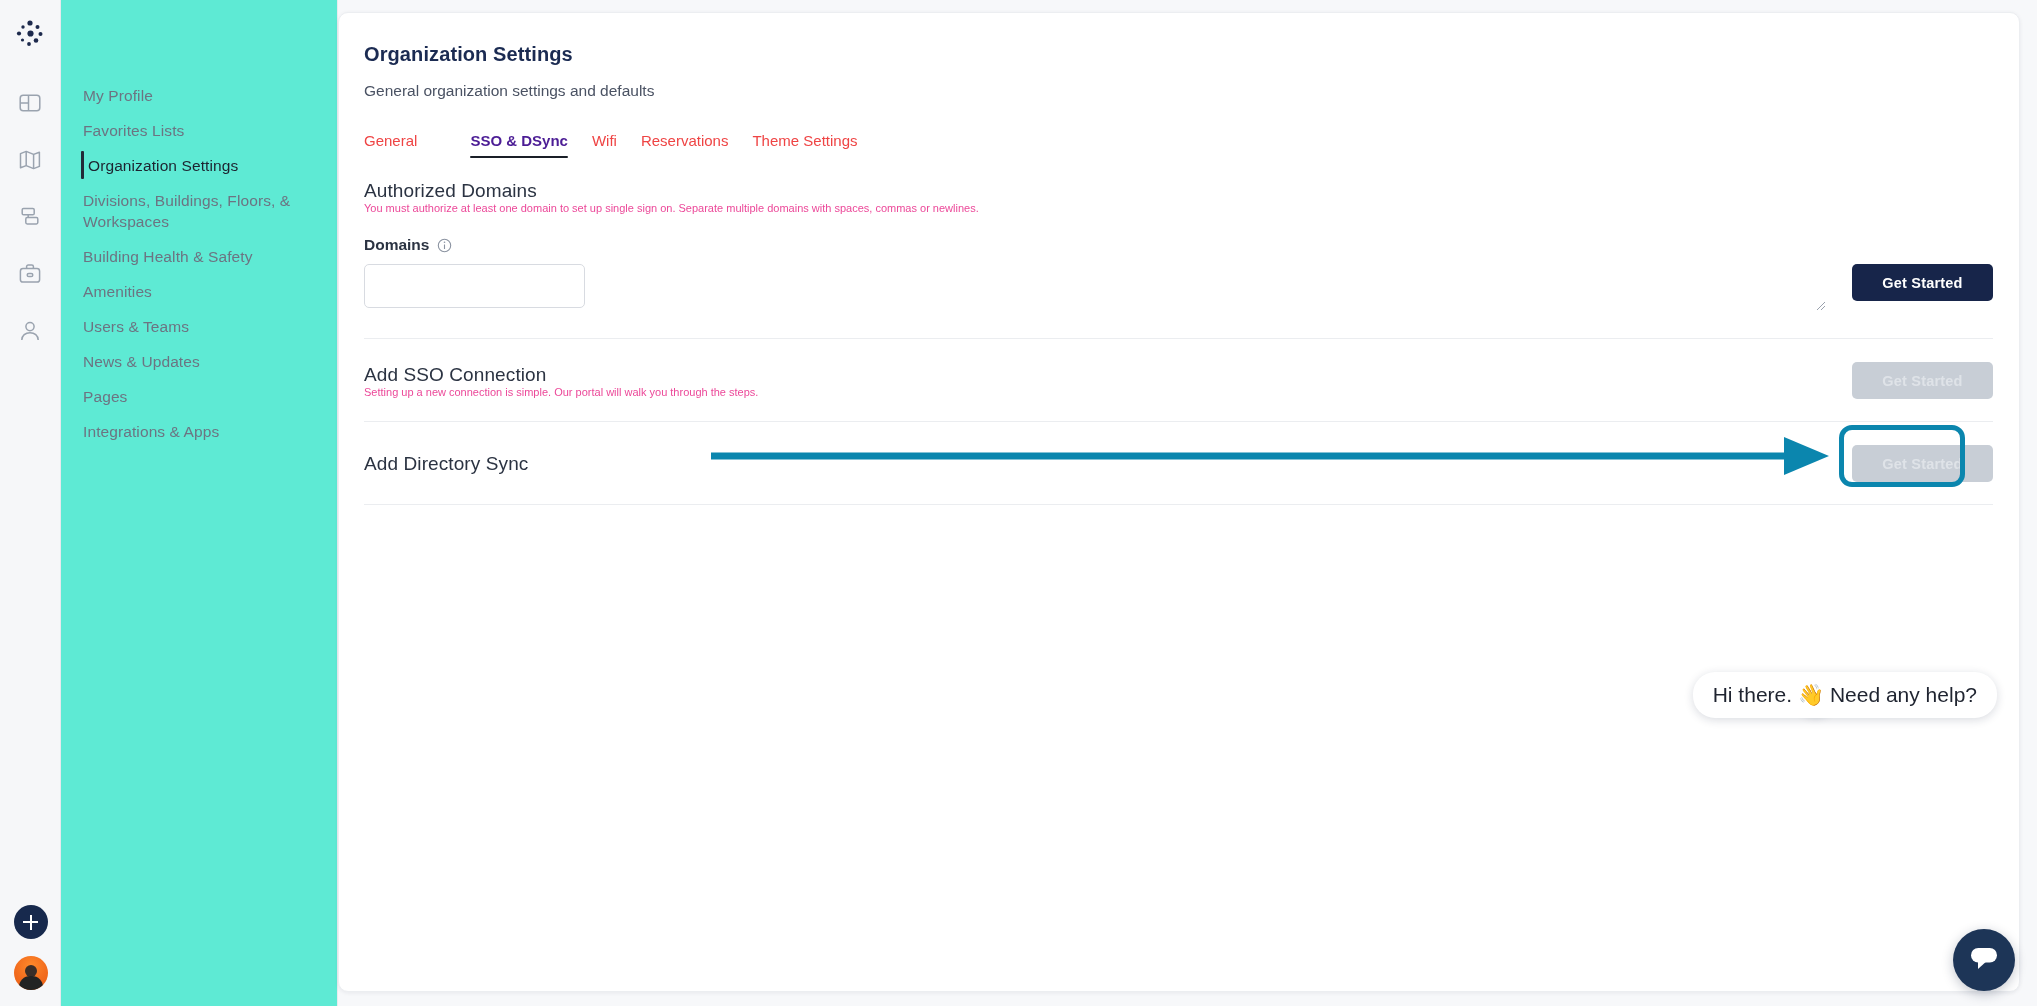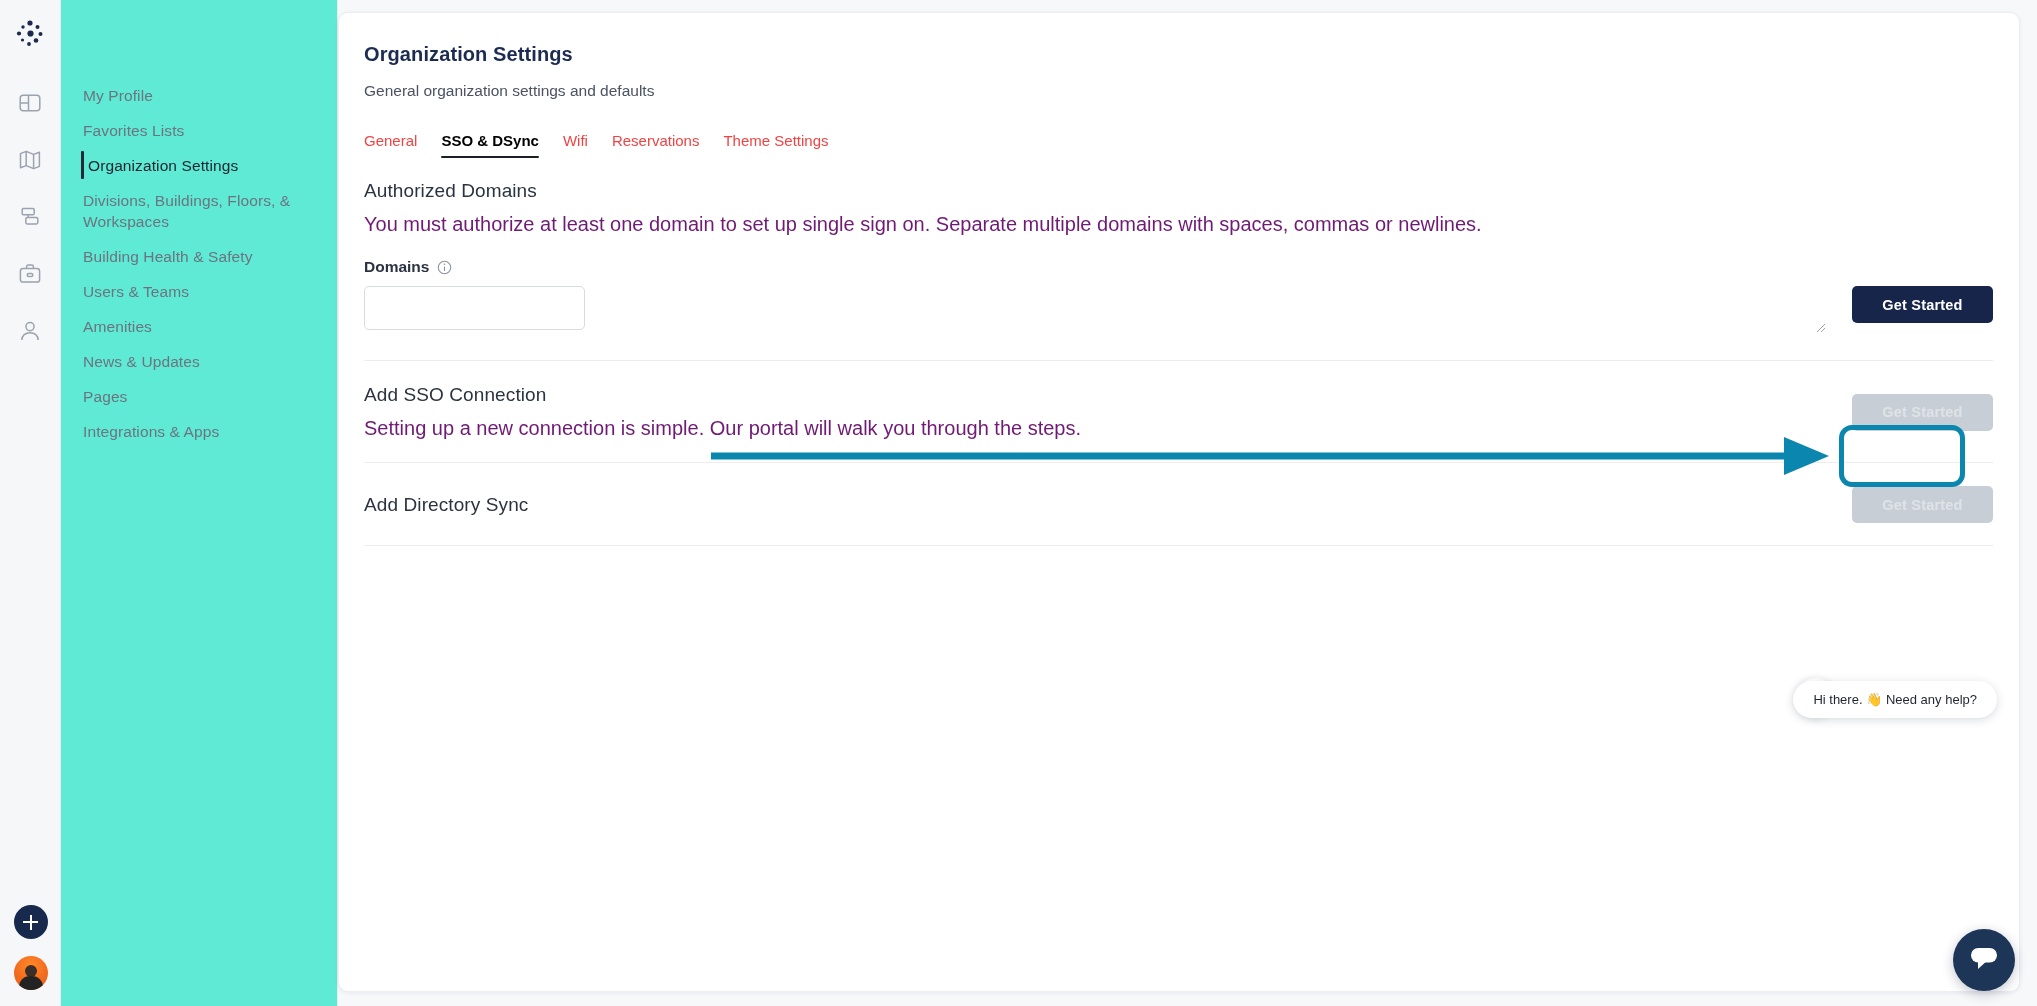--- a/index.html
+++ b/index.html
@@ -78,29 +78,29 @@
 
   #page-title { font-size: 20px; font-weight: 700; color: #1b2b52; letter-spacing: .1px; }
   #page-subtitle { margin-top: 16px; font-size: 15.5px; color: #4a5263; }
 
   
   #tabs { margin-top: 32px; display: flex; gap: 24px; align-items: flex-end; }
   .tab {
     font-size: 15px; color: #ef4444; padding-bottom: 9px;
     cursor: pointer; position: relative; white-space: nowrap;
   }
-  .tab.active { color: #000000; font-weight: 700; }
+  .tab.active { color: #4c1d95; font-weight: 700; margin-left: 29px; }
   .tab.active::after {
     content: ""; position: absolute; left: 0; right: 0; bottom: 0;
     height: 2.5px; background: #1a1f28; border-radius: 2px;
   }
 
   
   .sec-title { font-size: 19px; color: #2b3342; font-weight: 400; letter-spacing: .1px; }
-  .sec-desc { font-size: 20px; color: #701a75; margin-top: 11px; }
+  .sec-desc { font-size: 11px; color: #ec4899; }
 
   #authorized-domains { margin-top: 22px; }
   #domains-label-row { margin-top: 22px; display: flex; align-items: center; gap: 8px; font-weight: bold; }
   #domains-label { font-size: 15.5px; color: #2b3342; }
   .info-icon { width: 15px; height: 15px; display: inline-block; }
 
   #domain-row { margin-top: 10px; display: flex; align-items: flex-start; gap: 24px; }
   #domains-input {
     flex: 1 1 auto; height: 44px;
     border: 1px solid #d8dbe1; border-radius: 5px; background: #fff;
@@ -144,21 +144,21 @@
   #chat-close {
     position: absolute; right: 203px; bottom: 291px;
     width: 37px; height: 37px; border-radius: 50%;
     background: #fff; box-shadow: 0 2px 9px rgba(20,30,60,.17);
     display: flex; align-items: center; justify-content: center; cursor: pointer;
   }
   #chat-bubble {
     position: absolute; right: 40px; bottom: 288px;
     background: #ffffff; border-radius: 22px;
     box-shadow: 0 2px 10px rgba(20,30,60,.16);
-    padding: 11px 20px; font-size: 13px; color: #1f2430; white-space: nowrap;
+    padding: 11px 20px; font-size: 21px; color: #1f2430; white-space: nowrap;
   }
   #chat-launcher {
     position: absolute; right: 22px; bottom: 15px;
     width: 62px; height: 62px; border-radius: 50%;
     background: #1d3557; display: flex; align-items: center; justify-content: center;
     box-shadow: 0 3px 12px rgba(20,30,60,.25); cursor: pointer;
   }
 </style>
 </head>
 <body>
@@ -228,22 +228,22 @@
     </div>
   </div>
 </div>
 
 <nav id="sidebar">
   <div class="nav-item">My Profile</div>
   <div class="nav-item">Favorites Lists</div>
   <div class="nav-item active">Organization Settings</div>
   <div class="nav-item">Divisions, Buildings, Floors, &amp; Workspaces</div>
   <div class="nav-item">Building Health &amp; Safety</div>
+  <div class="nav-item">Amenities</div>
   <div class="nav-item">Users &amp; Teams</div>
-  <div class="nav-item">Amenities</div>
   <div class="nav-item">News &amp; Updates</div>
   <div class="nav-item">Pages</div>
   <div class="nav-item">Integrations &amp; Apps</div>
 </nav>
 
 <main id="content-card">
   <div class="inner">
 
     <h1 id="page-title">Organization Settings</h1>
     <div id="page-subtitle">General organization settings and defaults</div>

